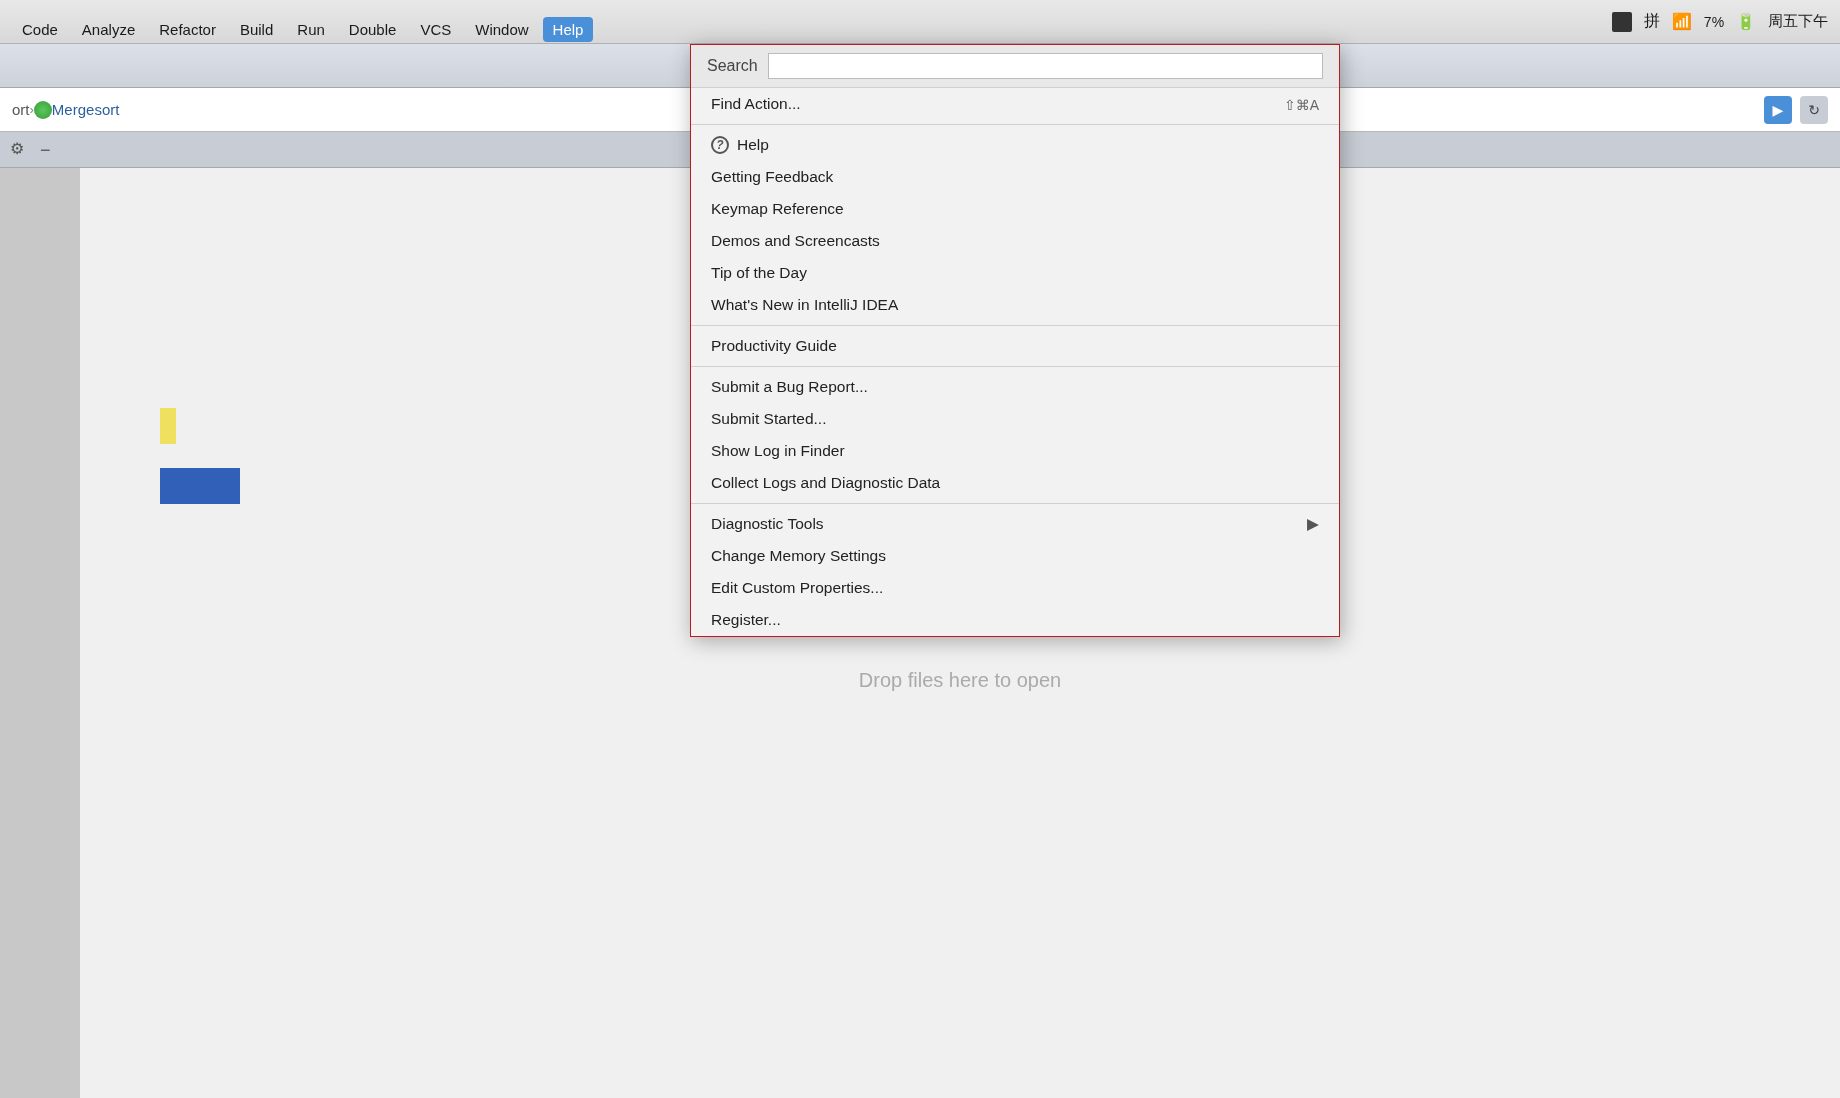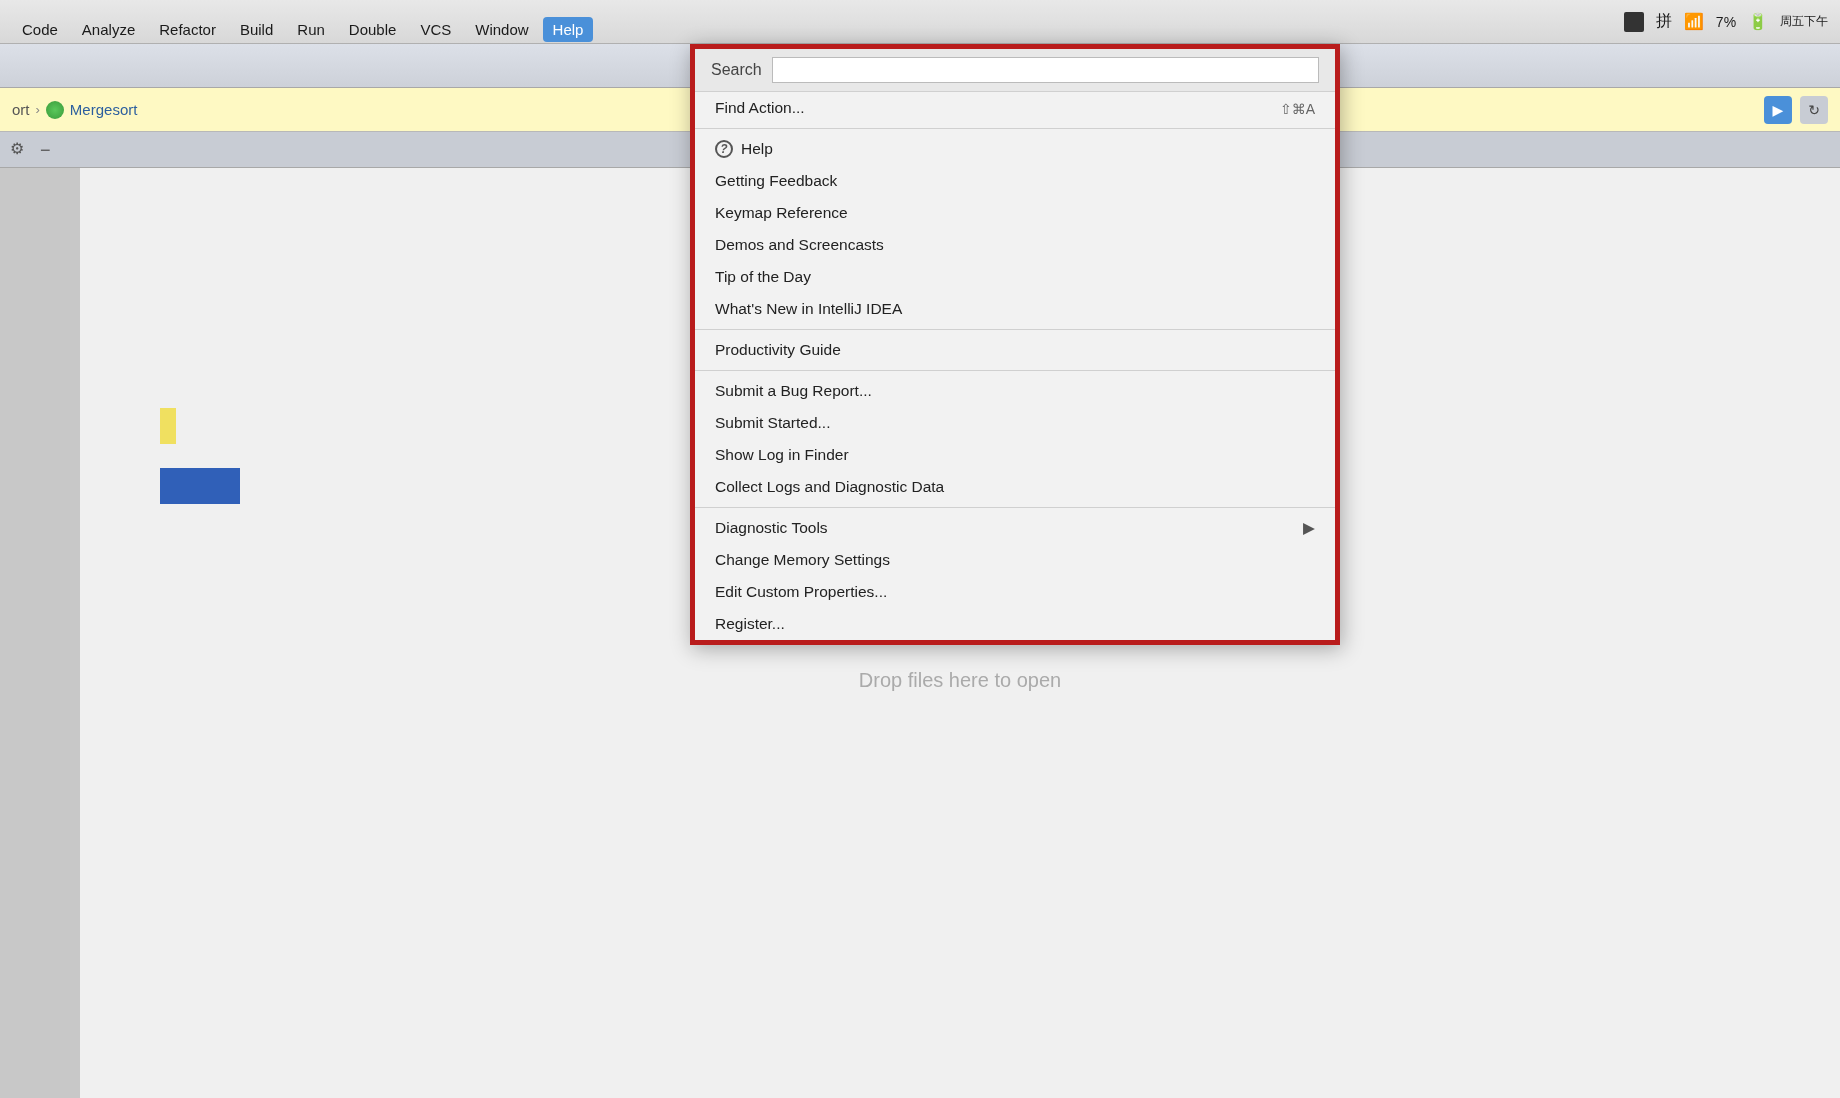--- a/index.html
+++ b/index.html
@@ -75,25 +75,24 @@
     .ide-title {
       font-size: 14px;
       color: #444;
       font-weight: 500;
     }
 
     
     .breadcrumb-bar {
       width: 100%;
       height: 44px;
-      background: #fef9c3;
+      background: #ffffff;
       display: flex;
       align-items: center;
       padding: 0 12px;
-      gap: 6px;
       border-bottom: 1px solid #b8b8b8;
     }
     .breadcrumb-text {
       font-size: 15px;
       color: #555;
     }
     .breadcrumb-arrow {
       color: #888;
       font-size: 13px;
     }
@@ -210,21 +209,21 @@
       margin-top: 30px;
     }
 
     
     .help-dropdown {
       position: absolute;
       top: 0px; 
       left: 690px;
       width: 650px;
       background: #f2f2f2;
-      border: 5px solid #b91c1c;
+      border: 1px solid #b91c1c;
       box-shadow: 2px 4px 20px rgba(0,0,0,0.3);
       z-index: 1000;
     }
 
     
     .search-row {
       display: flex;
       align-items: center;
       padding: 8px 16px;
       background: #e8e8e8;
@@ -298,21 +297,21 @@
       left: 10px;
       top: -6px;
       width: 280px;
       height: 44px;
       border: 2.5px solid #cc2222;
       border-radius: 22px;
       pointer-events: none;
       transform: rotate(-1deg);
     }
     .wifi-icon { font-size: 16px; }
-    .time-text { font-size: 12px; font-weight: 500; font-family: Liberation Mono, monospace; }
+    .time-text { font-size: 15px; font-weight: 500; font-family: Liberation Mono, monospace; }
   </style>
 </head>
 <body>
 
 <div class="menu-bar">
   <div class="menu-bar-items">
     <div class="menu-item">Code</div>
     <div class="menu-item">Analyze</div>
     <div class="menu-item">Refactor</div>
     <div class="menu-item">Build</div>

